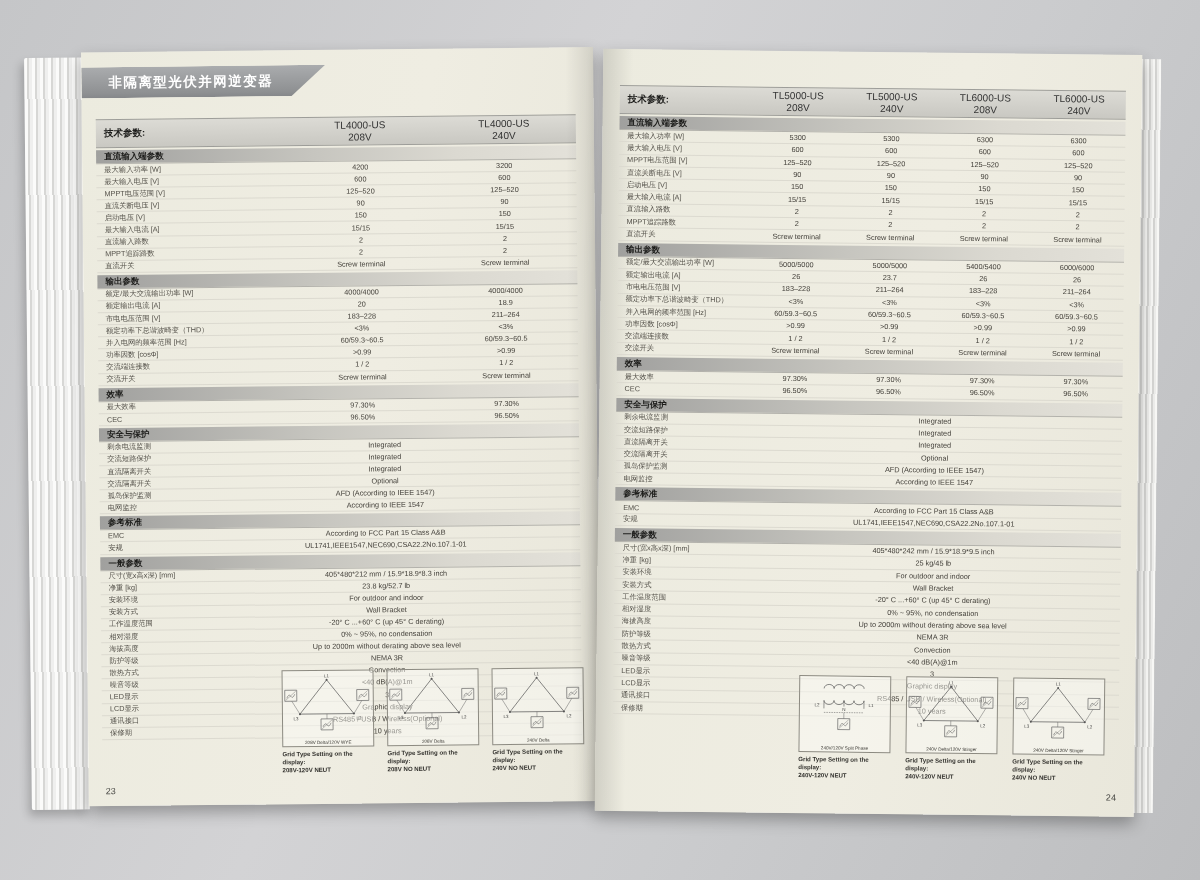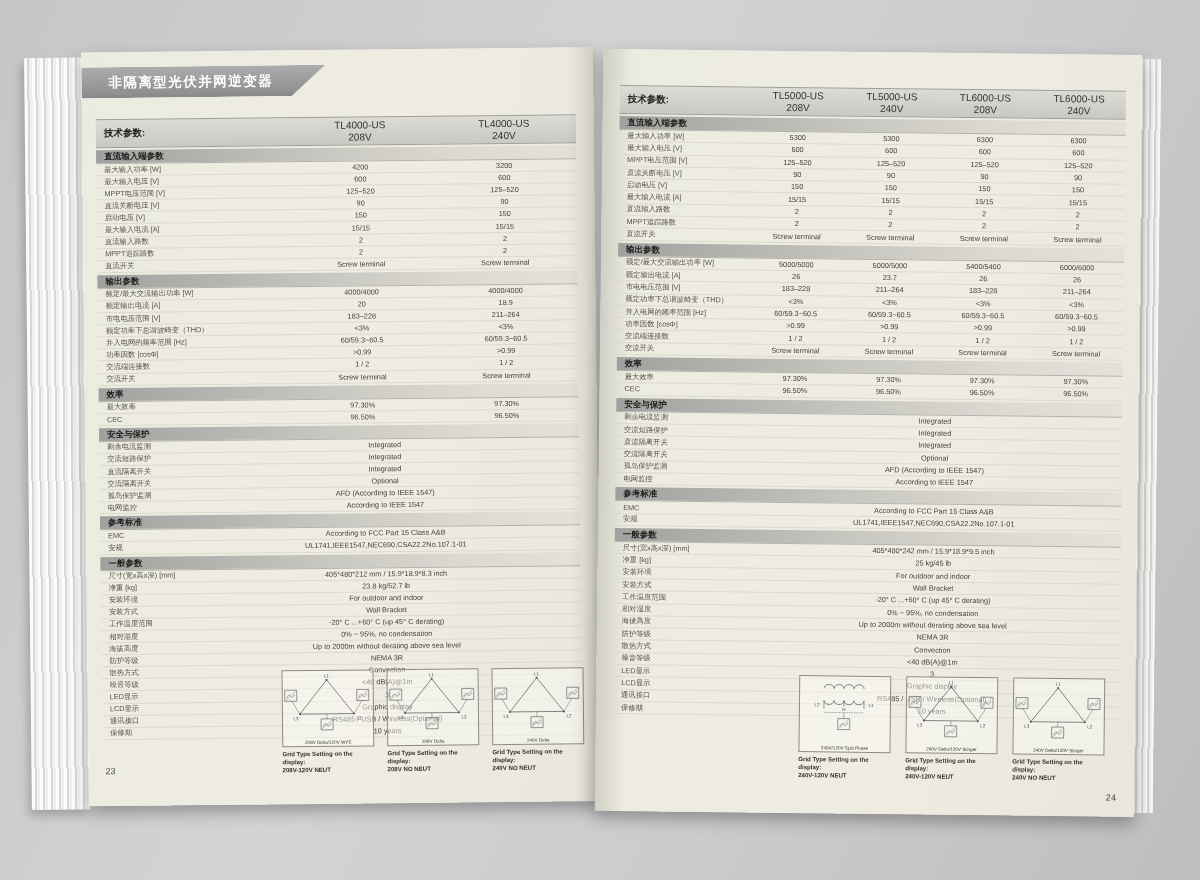--- a/index.html
+++ b/index.html
@@ -60,21 +60,21 @@
   
   .diags{position:absolute;display:flex}
   .ldiags{left:194px;top:620px;gap:12px}
   .rdiags{left:203px;top:624px;gap:14px}
   .diag{width:93px}
   .diagbox{width:90px;height:75px;border:1px solid #8c8a81;background:rgba(252,252,248,.45);position:relative}
   .diaglabel{position:absolute;left:0;bottom:1px;width:100%;text-align:center;
     font-size:4.6px;color:#3c3a35;white-space:nowrap}
   .diagcap{margin-top:3px;font-size:6.1px;font-weight:bold;color:#33322e;line-height:1.3}
   .pgnum{position:absolute;font-size:9px;color:#4a4a46}
-  .lpg{left:17px;top:714px}
+  .lpg{left:17px;top:734px}
   .rpg{right:18px;top:738px}
   svg text{font-family:"Liberation Sans",sans-serif}
 </style>
 </head>
 <body>
 
 <div class="lpwrap">
   <div class="edges-left"></div>
   <div class="page lpage lp">
     <div class="banner">非隔离型光伏并网逆变器</div>

